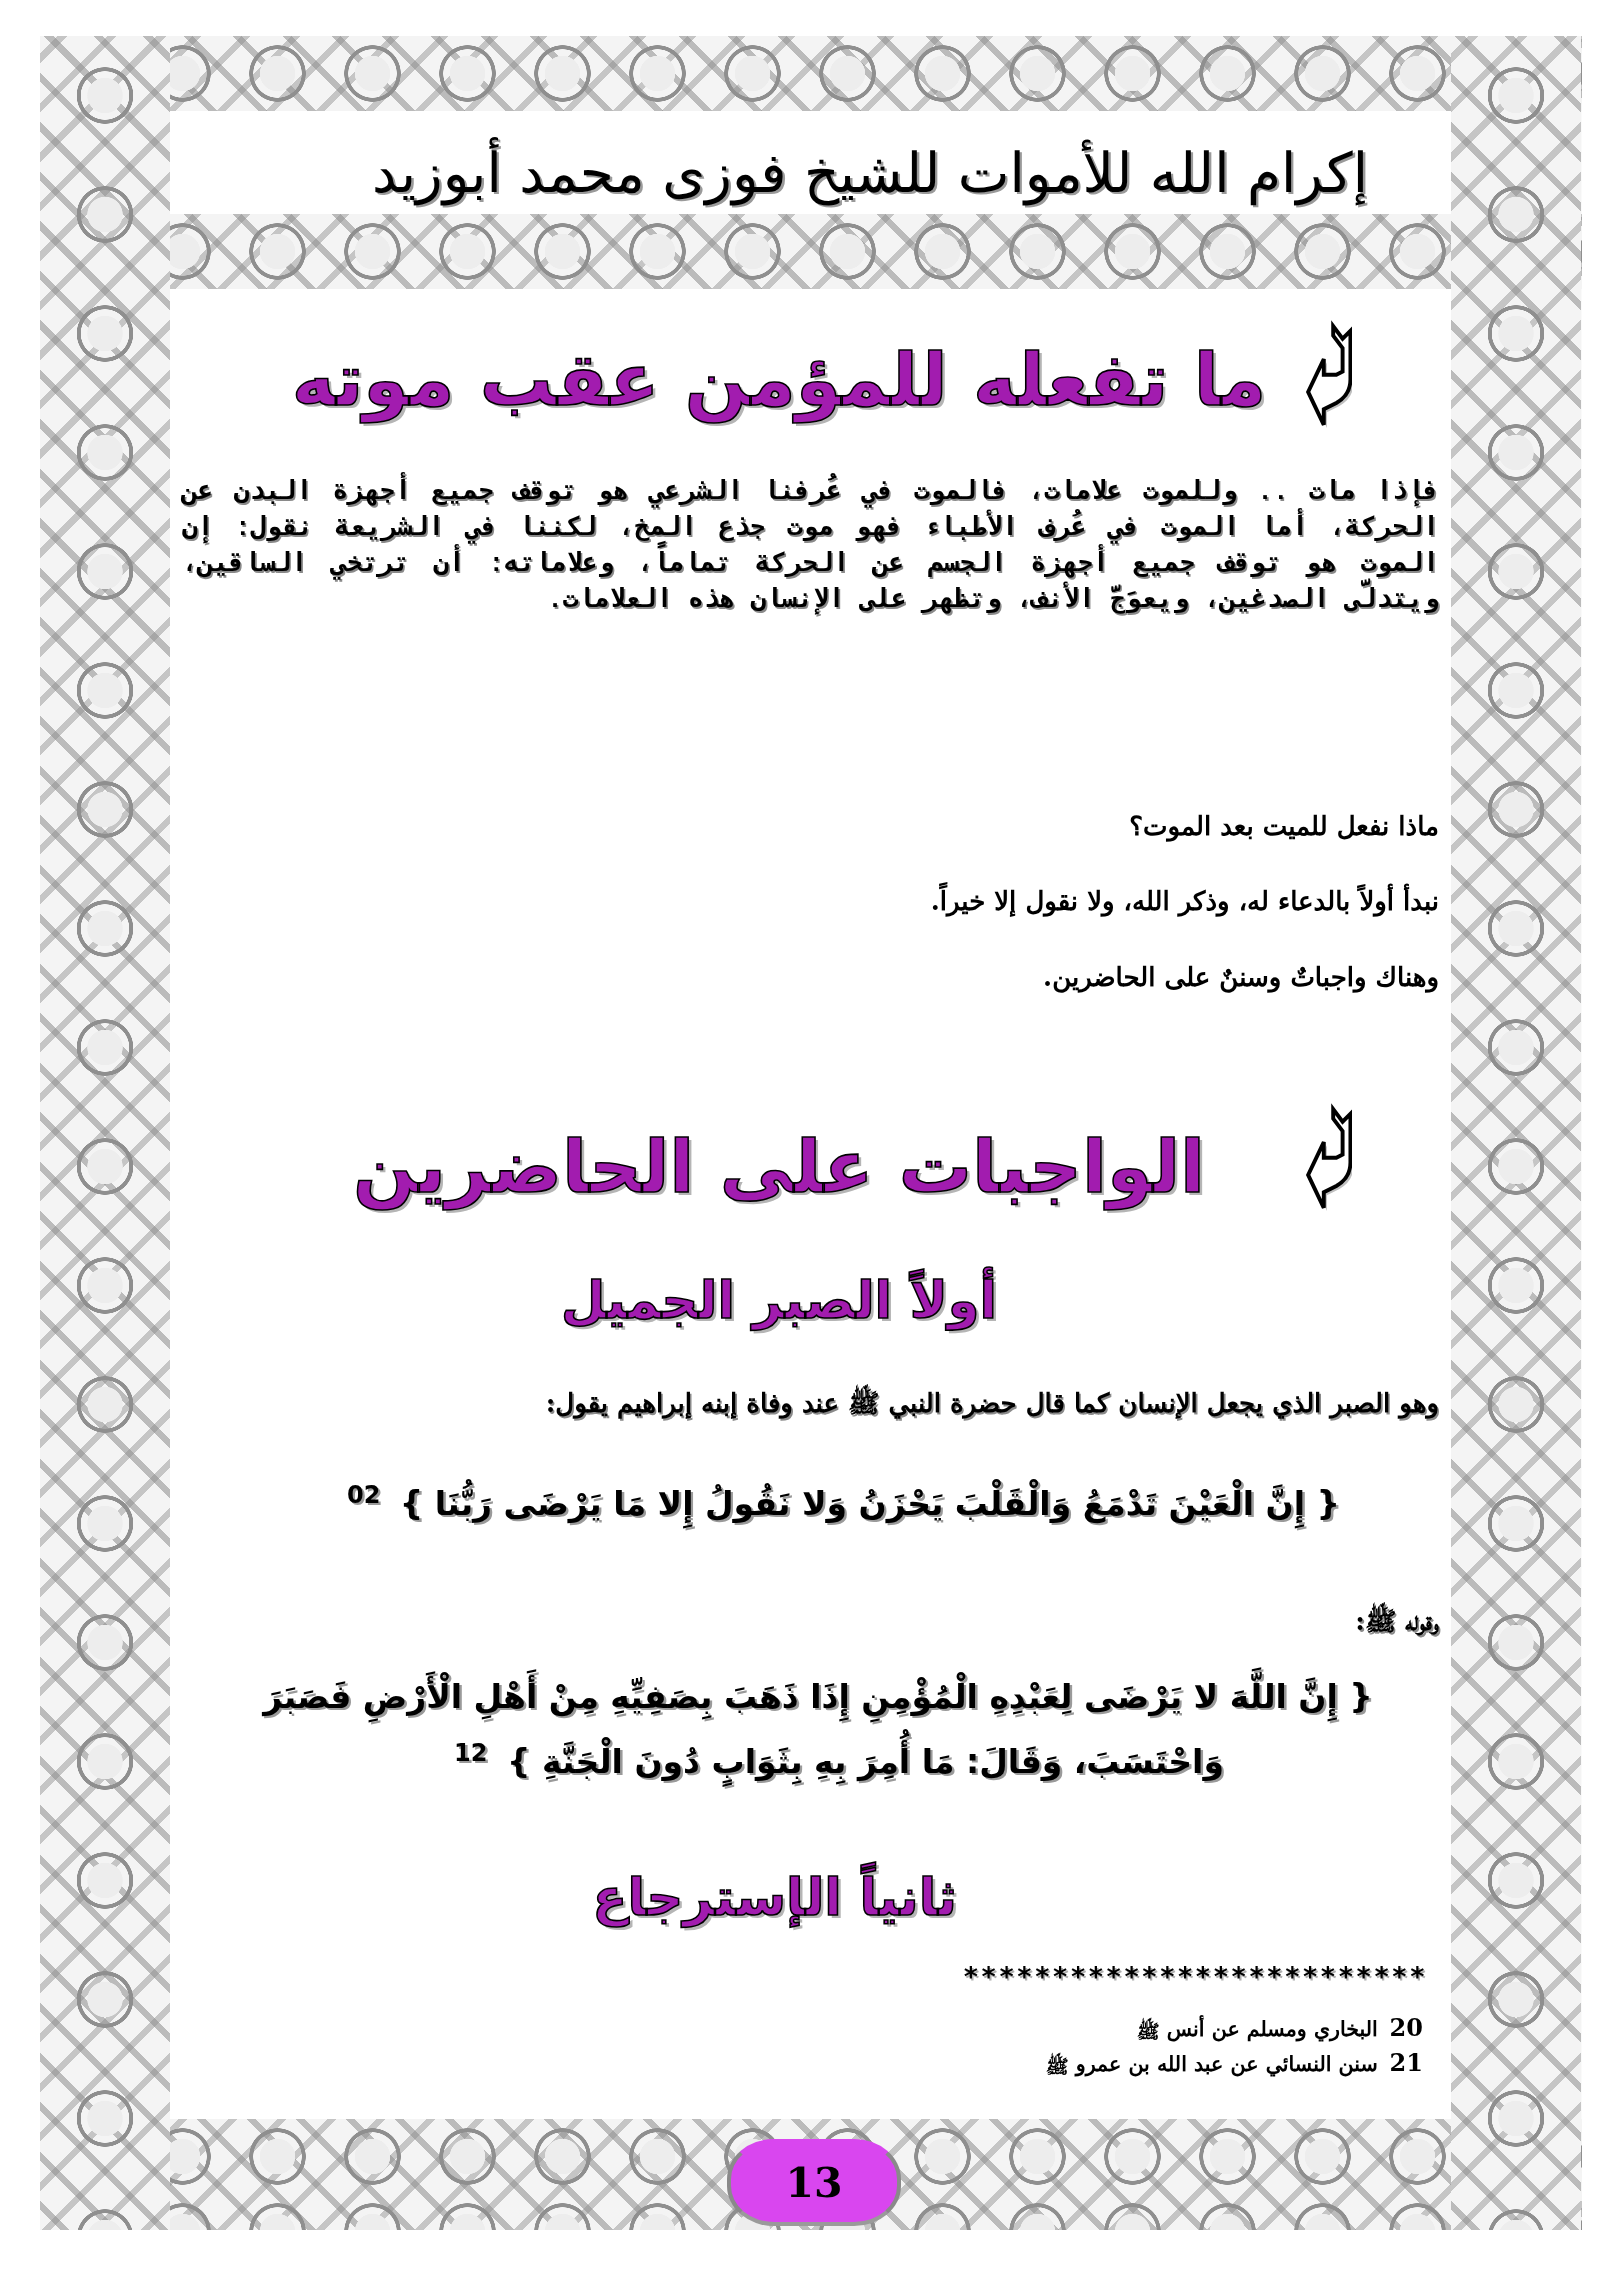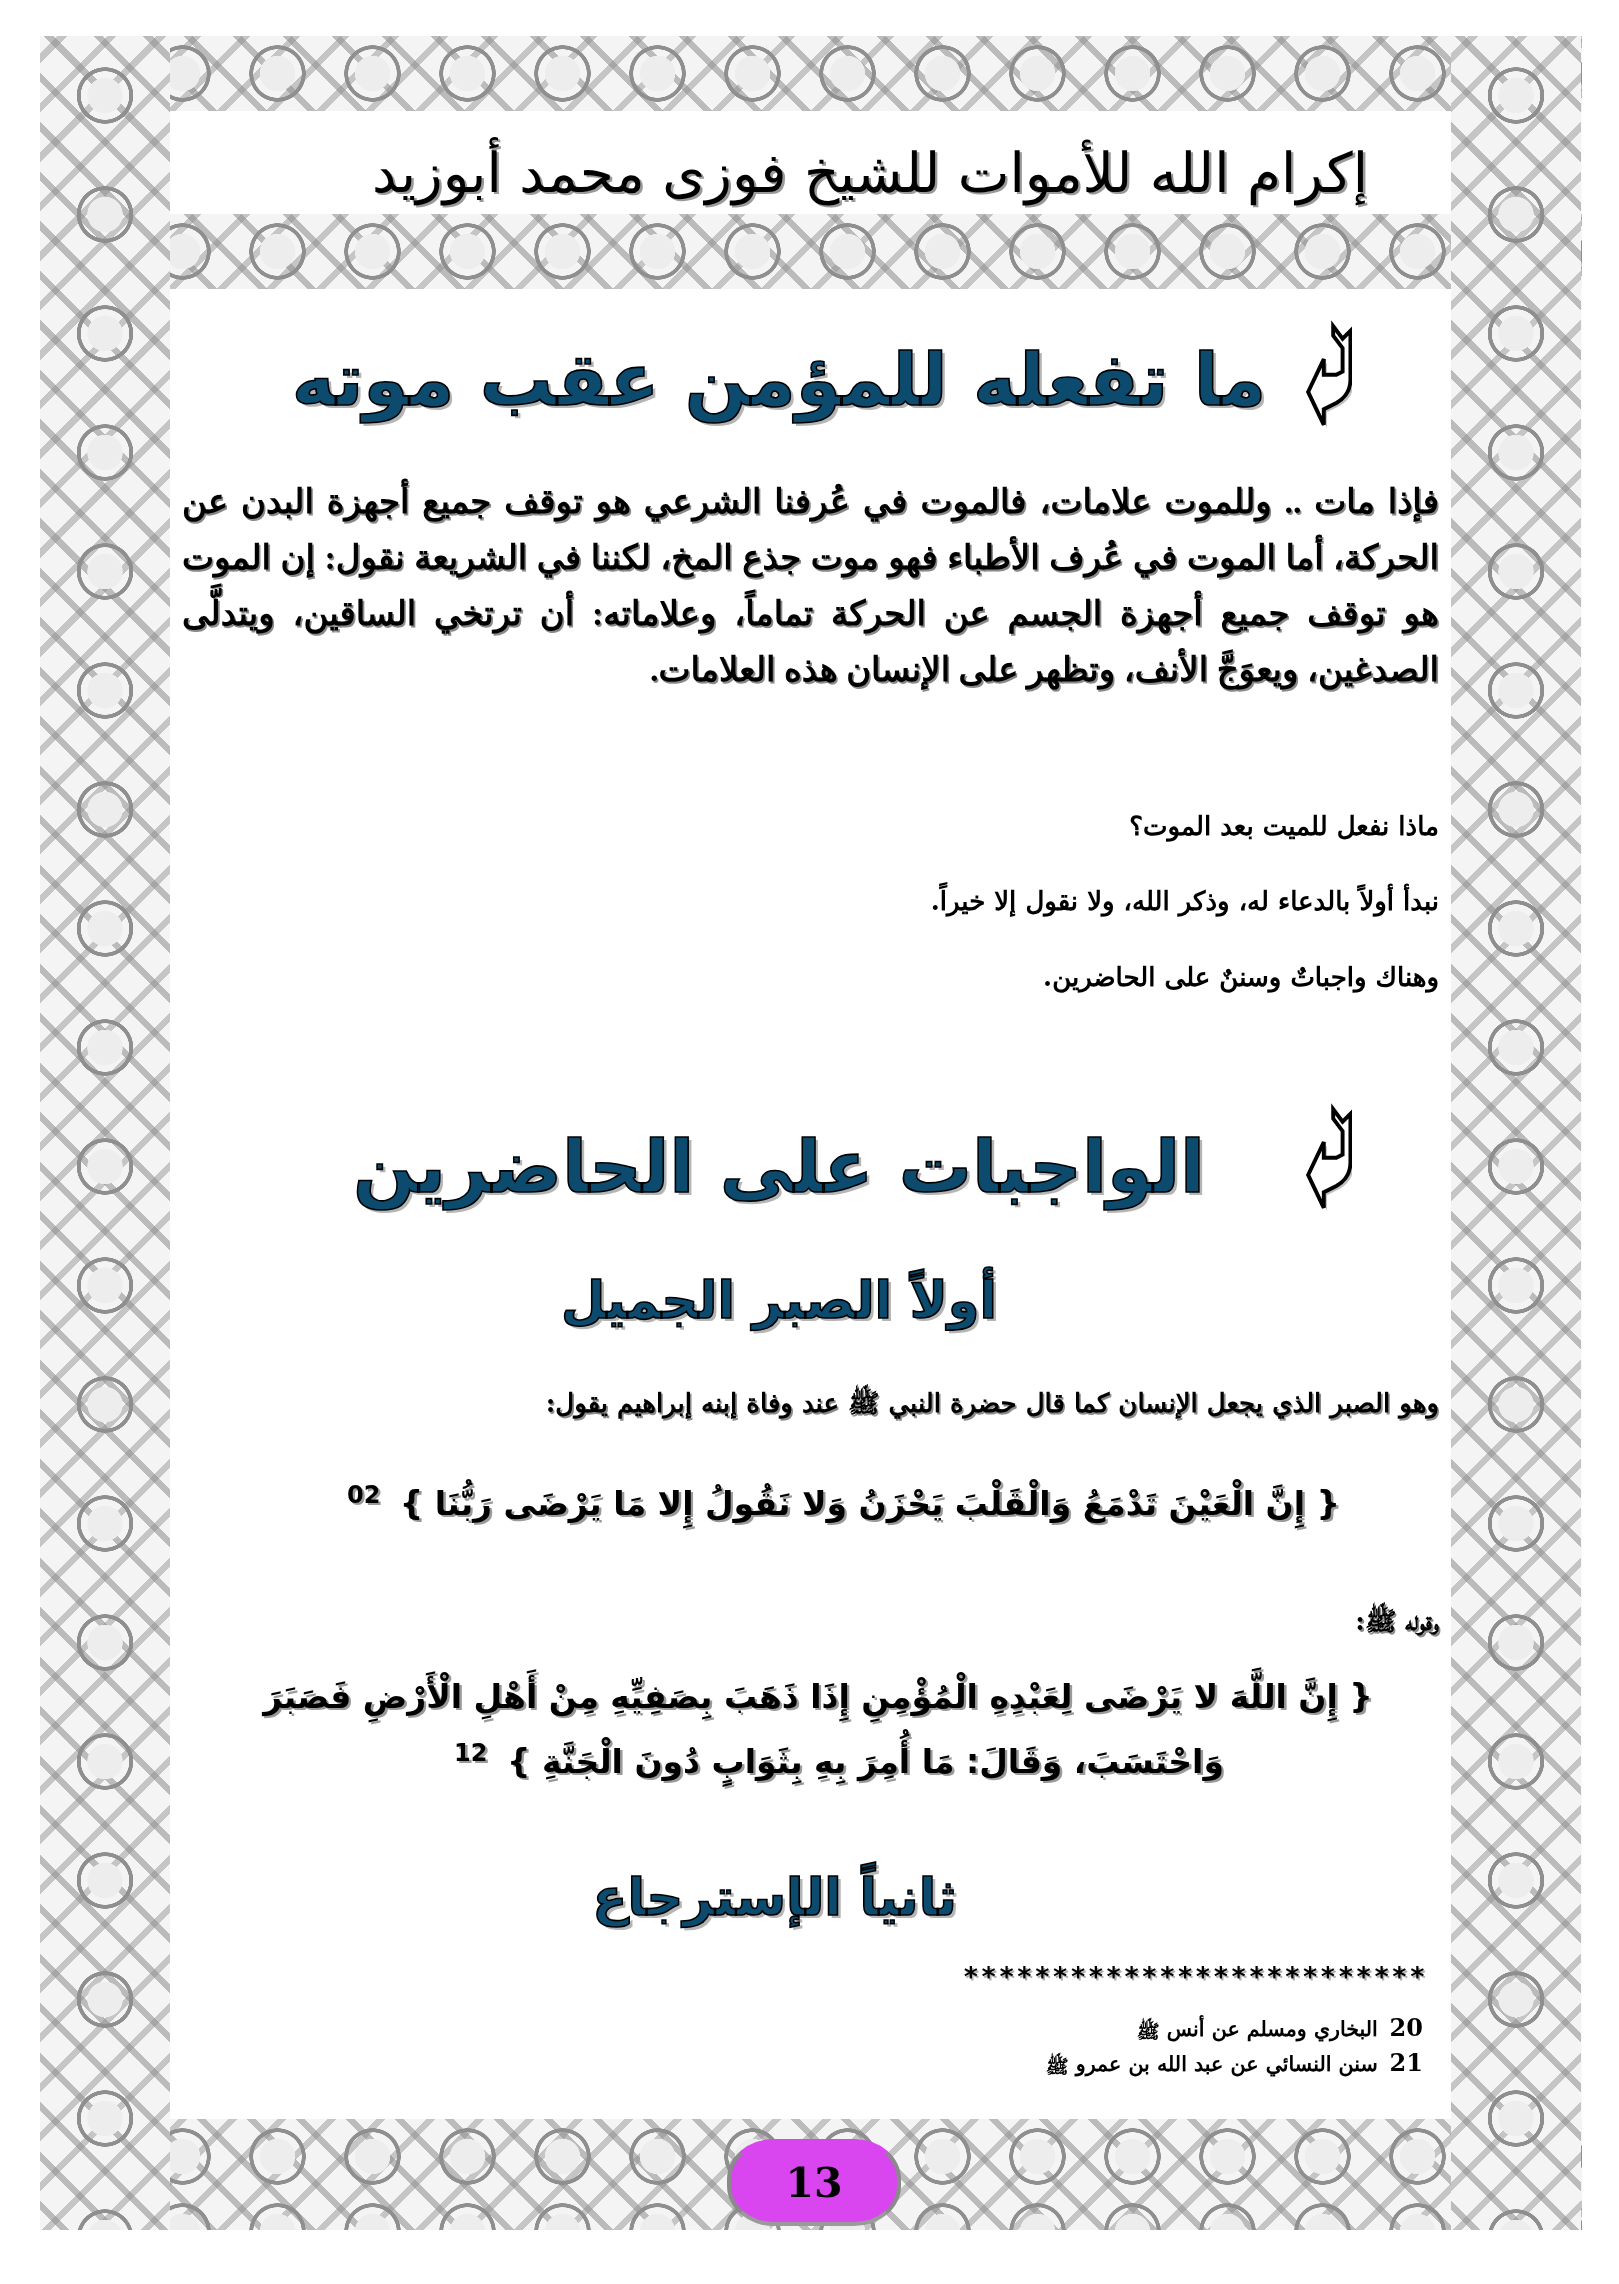--- a/index.html
+++ b/index.html
@@ -35,29 +35,29 @@
     .page-title { position: absolute; left: 348px; top: 126px; width: 1044px; height: 95px;
                   direction: rtl; text-align: center;
                   font-family: "DejaVu Serif", serif; font-size: 55px; line-height: 95px;
                   text-shadow: 2.4px 2.4px 0 #9a9a9a; }
 
     
     .content { position: absolute; left: 182px; width: 1257px; direction: rtl; }
     .section-head { position: absolute; left: 182px; width: 1194px; direction: rtl;
                     display: flex; align-items: center; justify-content: center; }
     .section-head .arrow { position: absolute; right: 24px; top: 0; width: 47px; height: 119px; }
-    .fancy { font-family: "DejaVu Sans", sans-serif; font-weight: bold; color: #0c4a6e;
+    .fancy { font-family: "DejaVu Sans", sans-serif; font-weight: bold; color: #a21caf;
              text-shadow: 3.2px 3.2px 0 #b5b5b5;
              -webkit-text-stroke: 1.6px #000;
              letter-spacing: 1.6px; }
     .fancy-l { font-size: 73px; }
     .fancy-m { font-size: 51px; }
 
-    .para { font-family: Liberation Serif, serif; font-weight: bold; font-size: 34px;
-            line-height: 56px; text-align: justify; text-shadow: 1.6px 1.6px 0 #8a8a8a; }
+    .para { font-family: Liberation Mono, monospace; font-weight: bold; font-size: 26px;
+            line-height: 36px; text-align: justify; text-shadow: 1.6px 1.6px 0 #8a8a8a; }
     .para p { margin: 0; }
     .plain { font-family: "DejaVu Serif", serif; font-weight: bold; font-size: 26px;
              line-height: 33px; }
     .hadith { font-family: "DejaVu Sans", sans-serif; font-weight: bold; font-size: 33px;
               line-height: 57px; text-shadow: 2.4px 2.4px 0 #9a9a9a; text-align: center; }
     .hadith .ref { font-size: 24px; vertical-align: super; margin-right: 8px; margin-left: 42px; }
 
     .stars { position: absolute; left: 905px; top: 1961px; width: 522px;
              font-family: "DejaVu Sans Mono", monospace; font-weight: bold; font-size: 27px;
              letter-spacing: 1.6px; text-shadow: 1.6px 2.4px 0 #b0b0b0; direction: ltr; text-align: right; }

